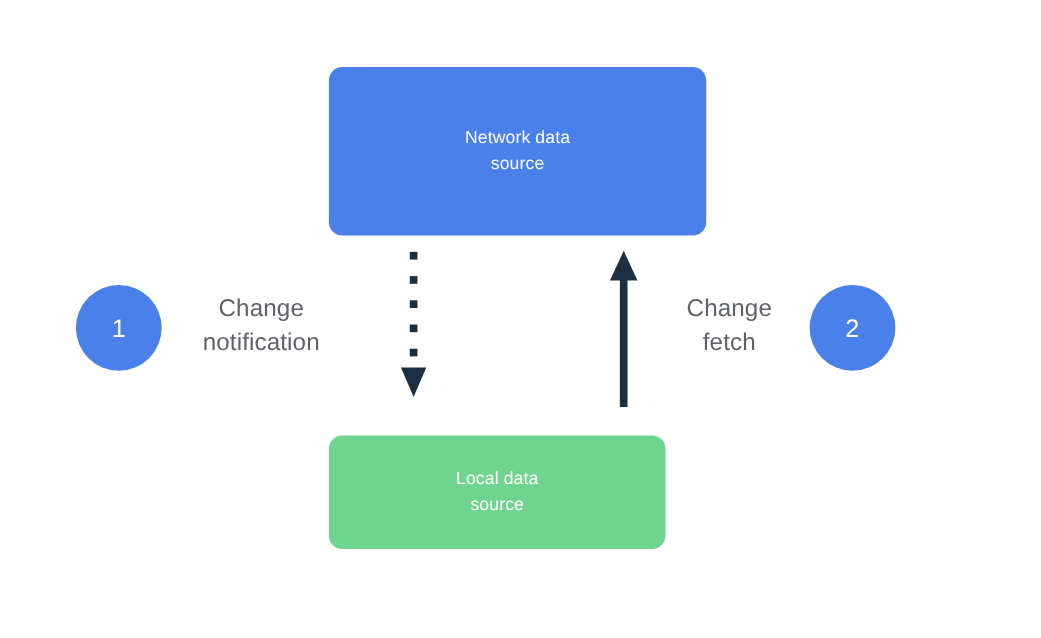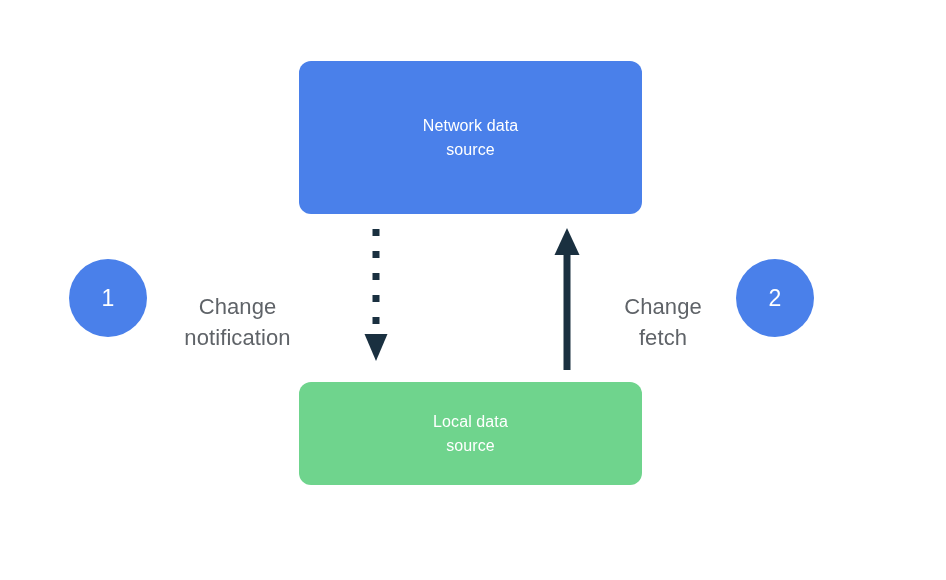--- a/index.html
+++ b/index.html
@@ -39,22 +39,22 @@
   }
   #node-network {
     left: 299px;
     top: 61px;
     width: 343px;
     height: 153px;
     background: #4a80ea;
   }
   #node-local {
     left: 299px;
-    top: 382px;
-    width: 343px;
+    top: 396px;
+    width: 306px;
     height: 103px;
     background: #6fd48d;
   }
 
   
   .step-circle {
     position: absolute;
     width: 78px;
     height: 78px;
     border-radius: 50%;
@@ -72,21 +72,20 @@
 
   
   .edge-label {
     position: absolute;
     color: #5f6368;
     font-size: 22px;
     line-height: 1.42;
     text-align: center;
     white-space: pre-line;
     letter-spacing: 0.1px;
-    margin-top: 27px;
   }
   #edge-label-notification {
     left: 155px;
     top: 264px;
     width: 165px;
   }
   #edge-label-fetch {
     left: 598px;
     top: 264px;
     width: 130px;

